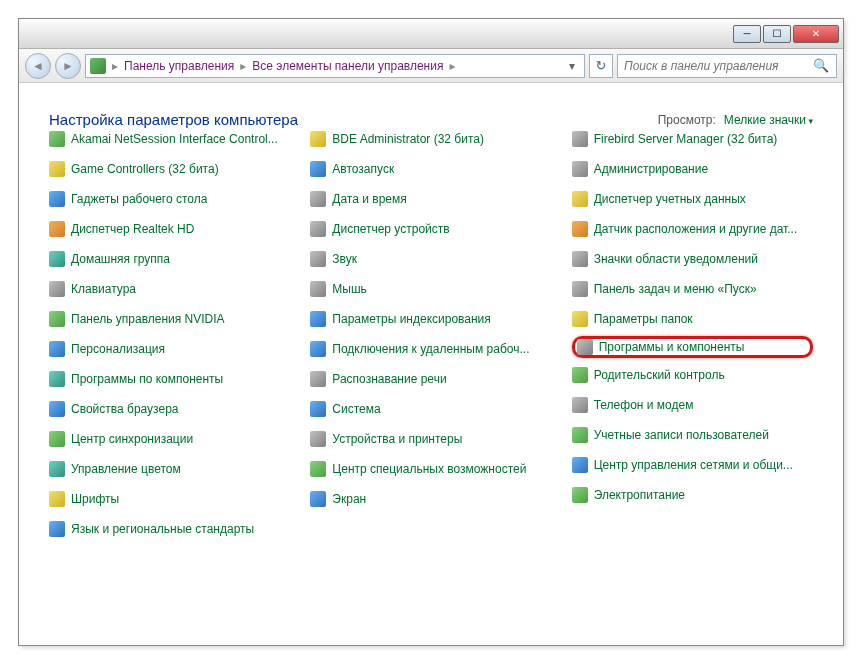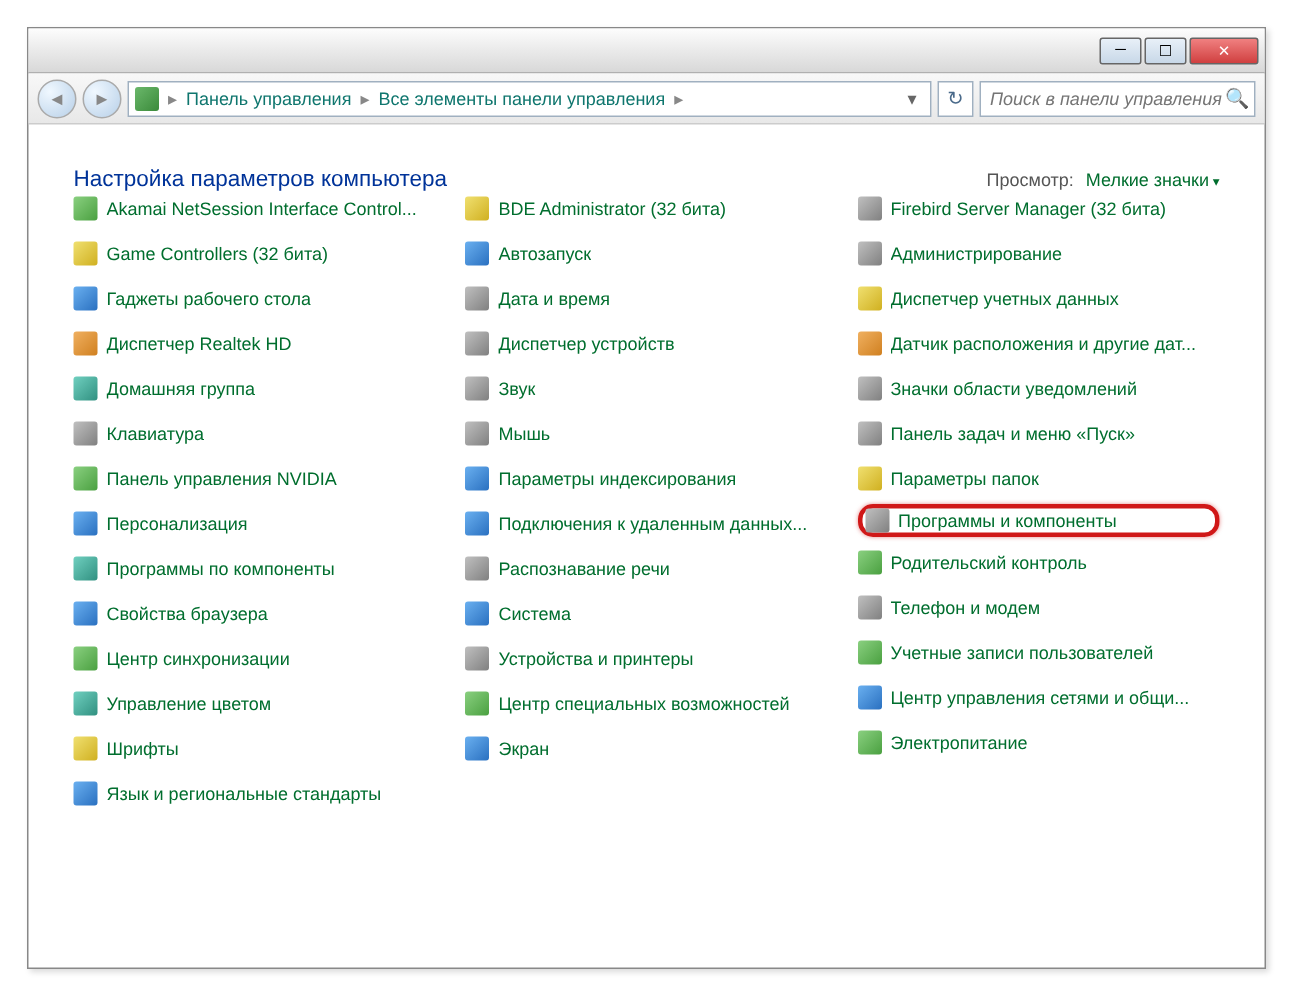--- a/index.html
+++ b/index.html
@@ -8,24 +8,24 @@
 .titlebar { height: 30px; background: linear-gradient(to bottom, #fdfdfd 0%, #eaeaea 50%, #d8d8d8 100%); border-bottom: 1px solid #b0b0b0; display: flex; align-items: center; justify-content: flex-end; padding: 0 4px; gap: 2px; }
 .titlebar-btn { width: 28px; height: 18px; border: 1px solid #666; border-radius: 2px; display: flex; align-items: center; justify-content: center; font-size: 10px; cursor: pointer; }
 .btn-min { background: linear-gradient(to bottom, #e8f0f8, #c8d8e8); }
 .btn-max { background: linear-gradient(to bottom, #e8f0f8, #c8d8e8); }
 .btn-close { background: linear-gradient(to bottom, #f08080, #d04040); color: #fff; width: 46px; }
 .navbar { height: 34px; background: linear-gradient(to bottom, #f8f8f8, #e8e8e8); border-bottom: 1px solid #ccc; display: flex; align-items: center; padding: 0 6px; gap: 4px; }
 .nav-btn { width: 26px; height: 26px; border: 1px solid #aaa; border-radius: 50%; background: radial-gradient(circle at 30% 30%, #f0f8ff, #b8d0e8); display: flex; align-items: center; justify-content: center; font-size: 12px; color: #888; cursor: pointer; }
 .address { flex: 1; height: 24px; border: 1px solid #a0b0c0; background: #fff; display: flex; align-items: center; font-size: 12px; padding: 0 4px; gap: 4px; }
 .address .cp-icon { width: 16px; height: 16px; background: linear-gradient(135deg,#6bb86b,#3a8a3a); border-radius: 2px; }
 .address .sep { color: #888; margin: 0 2px; }
-.address .crumb { color: #0f766e; cursor: pointer; }
+.address .crumb { color: #701a75; cursor: pointer; }
 .address-drop { width: 16px; text-align: center; color: #666; cursor: pointer; }
 .refresh { width: 24px; height: 24px; border: 1px solid #a0b0c0; background: #fff; display: flex; align-items: center; justify-content: center; cursor: pointer; font-size: 13px; color: #4a6a8a; }
-.search { width: 184px; height: 24px; border: 1px solid #a0b0c0; background: #fff; display: flex; align-items: center; padding: 0 6px; }
+.search { width: 220px; height: 24px; border: 1px solid #a0b0c0; background: #fff; display: flex; align-items: center; padding: 0 6px; }
 .search input { border: 0; outline: 0; flex: 1; font-size: 12px; font-style: italic; color: #888; background: transparent; }
 .search .mag { color: #4a6a8a; font-size: 13px; cursor: pointer; }
 .content { padding: 28px 30px 10px 30px; }
 .header-row { display: flex; justify-content: space-between; align-items: center; }
 .page-title { color: #003399; font-size: 15px; font-weight: normal; }
 .view-ctrl { font-size: 12px; display: flex; align-items: flex-start; gap: 8px; }
 .view-label { color: #555; }
 .view-link { color: #006e2e; cursor: pointer; }
 .view-link::after { content: " ▾"; font-size: 9px; color: #006e2e; }
 .grid { display: flex; gap: 20px; }
@@ -162,21 +162,21 @@
           <div class="item">
             <span class="ico i-gray"></span>
             <span class="txt">Мышь</span>
           </div>
           <div class="item">
             <span class="ico i-blue"></span>
             <span class="txt">Параметры индексирования</span>
           </div>
           <div class="item">
             <span class="ico i-blue"></span>
-            <span class="txt">Подключения к удаленным данных...</span>
+            <span class="txt">Подключения к удаленным рабоч...</span>
           </div>
           <div class="item">
             <span class="ico i-gray"></span>
             <span class="txt">Распознавание речи</span>
           </div>
           <div class="item">
             <span class="ico i-blue"></span>
             <span class="txt">Система</span>
           </div>
           <div class="item">

